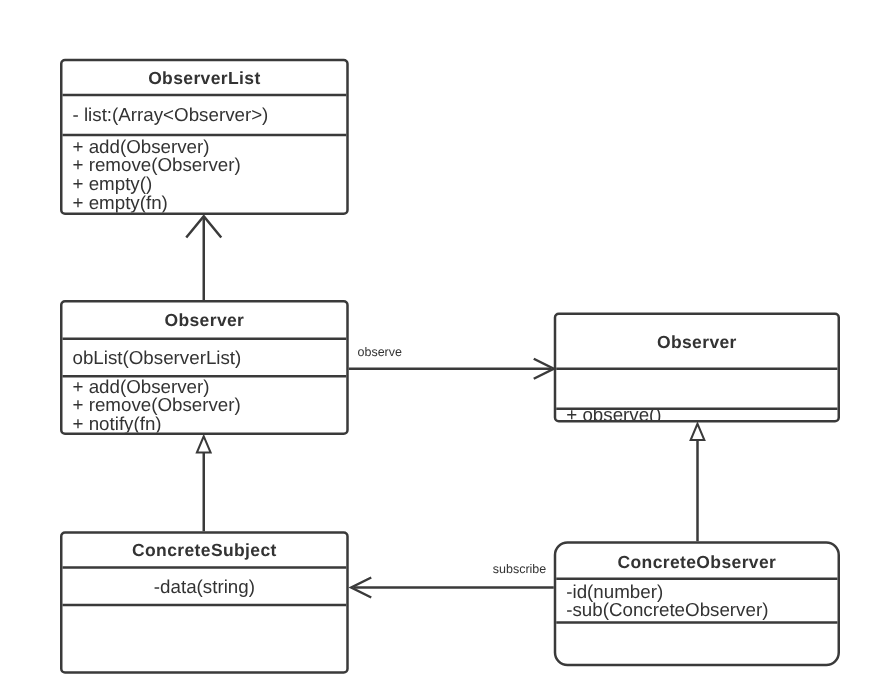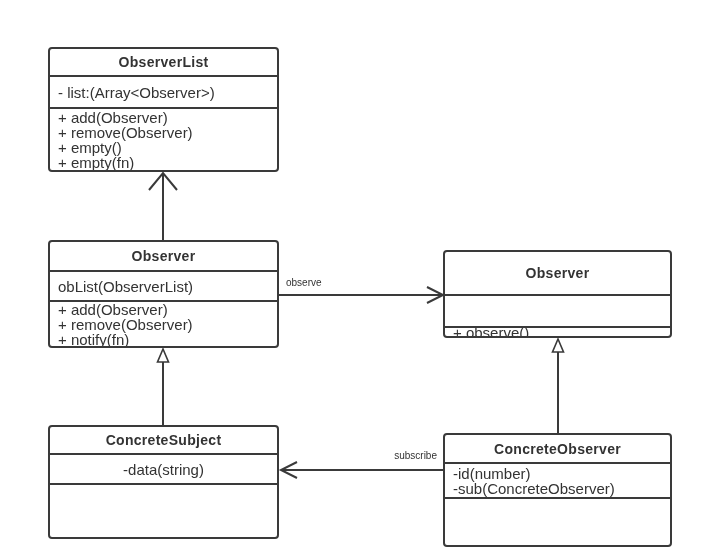--- a/index.html
+++ b/index.html
@@ -63,21 +63,21 @@
   #box-subject .attrs     { height: 30px; }
 
   #box-observer       { left: 443px; top: 250px; width: 229px; height: 88px; }
   #box-observer .box-title { height: 42px; }
   #box-observer .attrs     { height: 32px; }
 
   #box-concretesubject { left: 48px; top: 425px; width: 231px; height: 114px; }
   #box-concretesubject .box-title { height: 26px; }
   #box-concretesubject .attrs     { height: 30px; align-items: center; }
 
-  #box-concreteobserver { left: 443px; top: 433px; width: 229px; height: 114px; }
+  #box-concreteobserver { left: 443px; top: 433px; width: 229px; height: 100px; border-radius: 11px; }
   #box-concreteobserver .box-title { height: 27px; }
   #box-concreteobserver .attrs     { height: 35px; }
 
   .edges {
     position: absolute;
     left: 0; top: 0;
     width: 705px; height: 558px;
     z-index: 5;
     pointer-events: none;
   }

